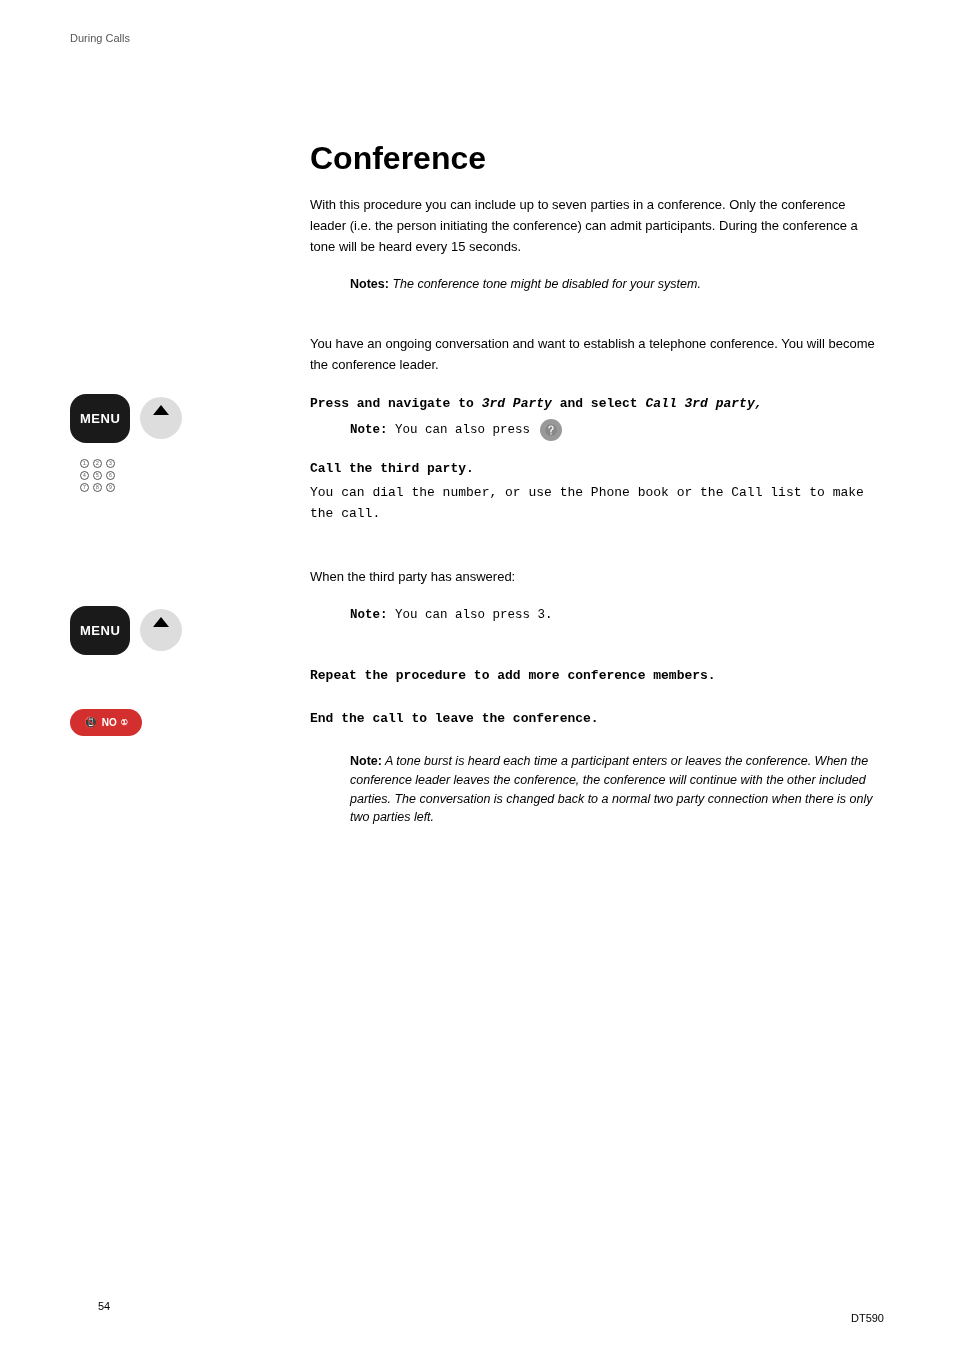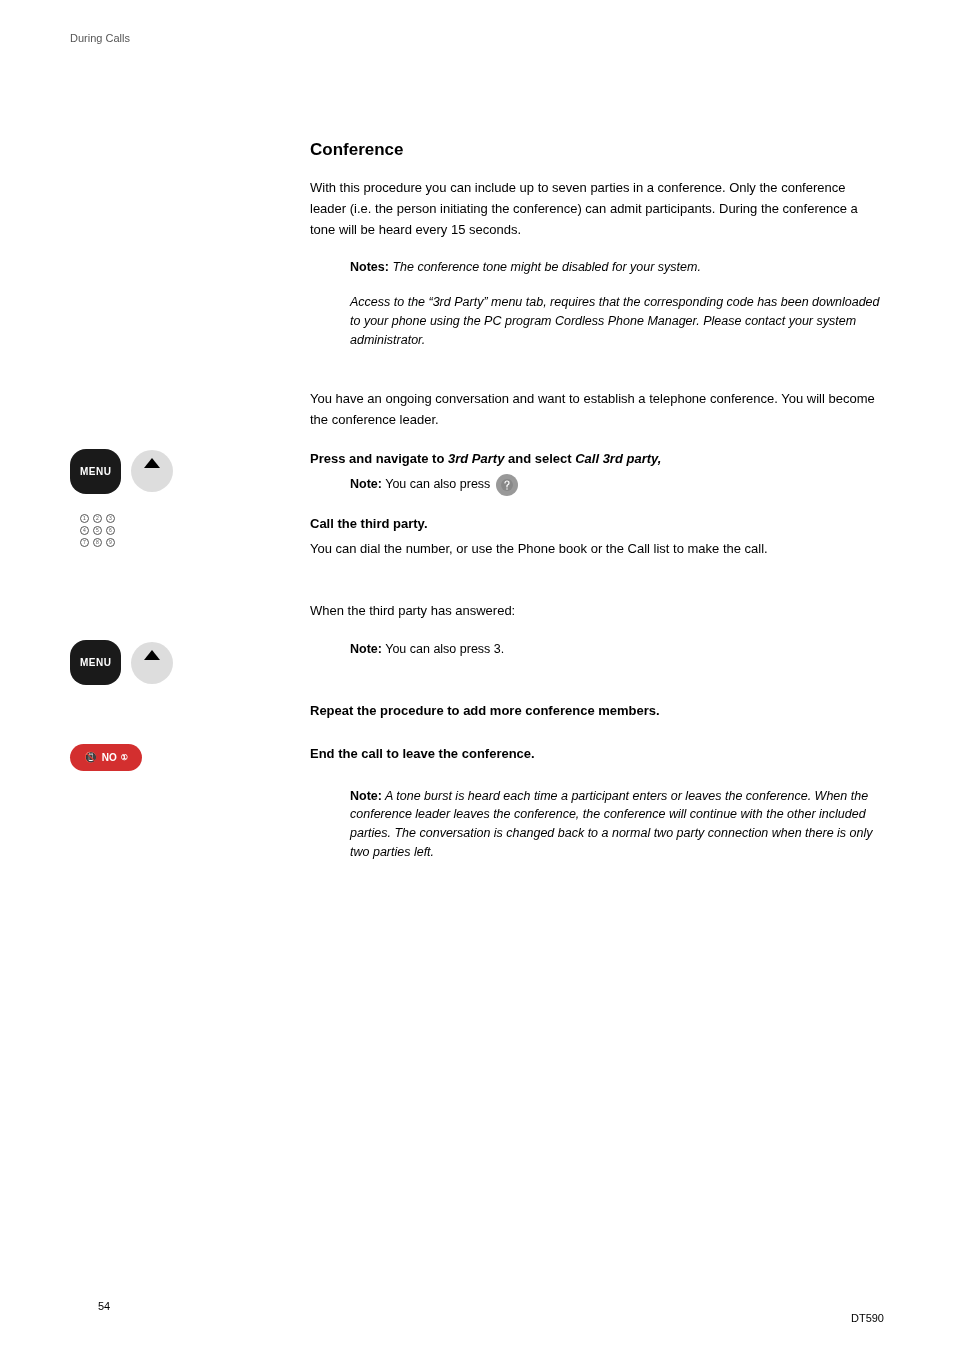--- a/index.html
+++ b/index.html
@@ -44,21 +44,21 @@
     }
 
     .content {
       position: absolute;
       top: 140px;
       left: 310px;
       right: 70px;
     }
 
     .section-title {
-      font-size: 17px;
+      font-size: 32px;
       font-weight: bold;
       margin-bottom: 18px;
       color: #000;
     }
 
     .intro-text {
       font-size: 13px;
       line-height: 1.6;
       margin-bottom: 18px;
     }
@@ -92,20 +92,21 @@
       position: absolute;
       left: -240px;
       display: flex;
       align-items: center;
       gap: 10px;
       top: 0;
     }
 
     .step-text {
       flex: 1;
+      font-family: Liberation Mono, monospace;
     }
 
     .step-heading {
       font-size: 13px;
       font-weight: bold;
       line-height: 1.6;
       margin-bottom: 4px;
     }
 
     .step-heading em {
@@ -114,21 +115,21 @@
 
     .step-body {
       font-size: 13px;
       line-height: 1.6;
     }
 
     
     .btn-menu {
       background: #1a1a1a;
       color: #fff;
-      font-size: 10px;
+      font-size: 13px;
       font-weight: bold;
       letter-spacing: 0.5px;
       border-radius: 16px;
       padding: 17px 10px;
       display: inline-block;
       min-width: 48px;
       text-align: center;
     }
 
     
@@ -229,23 +230,20 @@
   <div class="section-title">Conference</div>
 
   <p class="intro-text">With this procedure you can include up to seven parties in a conference. Only the conference leader (i.e. the person initiating the conference) can admit participants. During the conference a tone will be heard every 15 seconds.</p>
 
   <div class="note-block">
     <p>
       <span class="note-label">Notes:</span><span> The conference tone might be disabled for your system.</span>
     </p>
   </div>
 
-  <div class="note-block">
-    <p>Access to the “3rd Party” menu tab, requires that the corresponding code has been downloaded to your phone using the PC program Cordless Phone Manager. Please contact your system administrator.</p>
-  </div>
 
   <div class="section-gap"></div>
 
   <p class="intro-text">You have an ongoing conversation and want to establish a telephone conference. You will become the conference leader.</p>
 
   <div class="step-row">
     <div class="icon-col">
 
       <div class="btn-menu">MENU</div>
 

